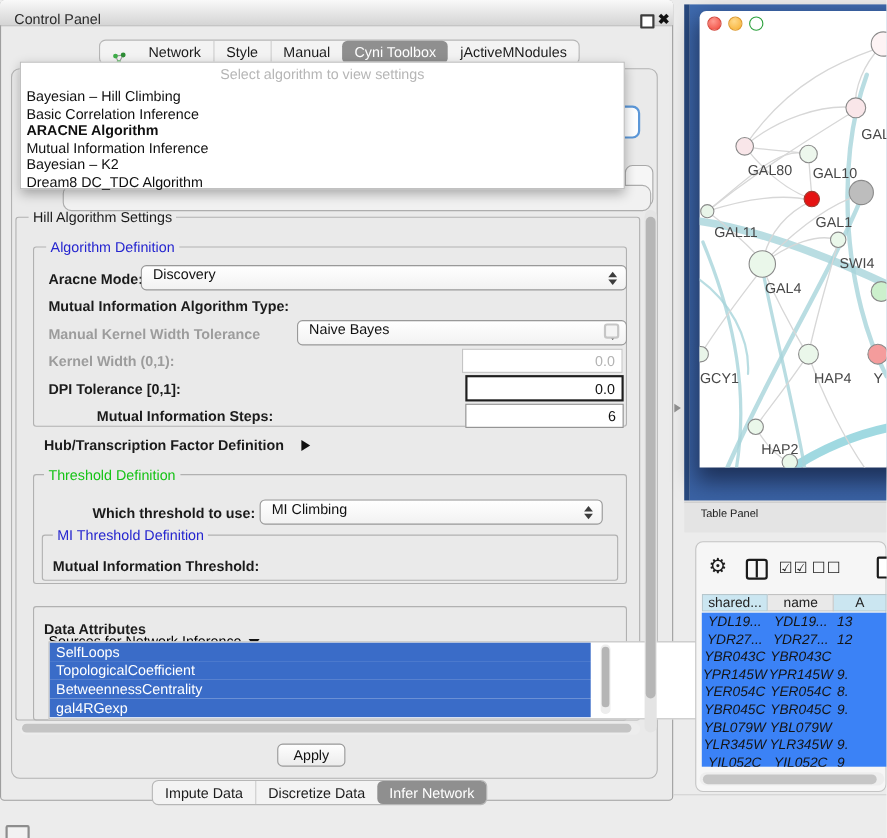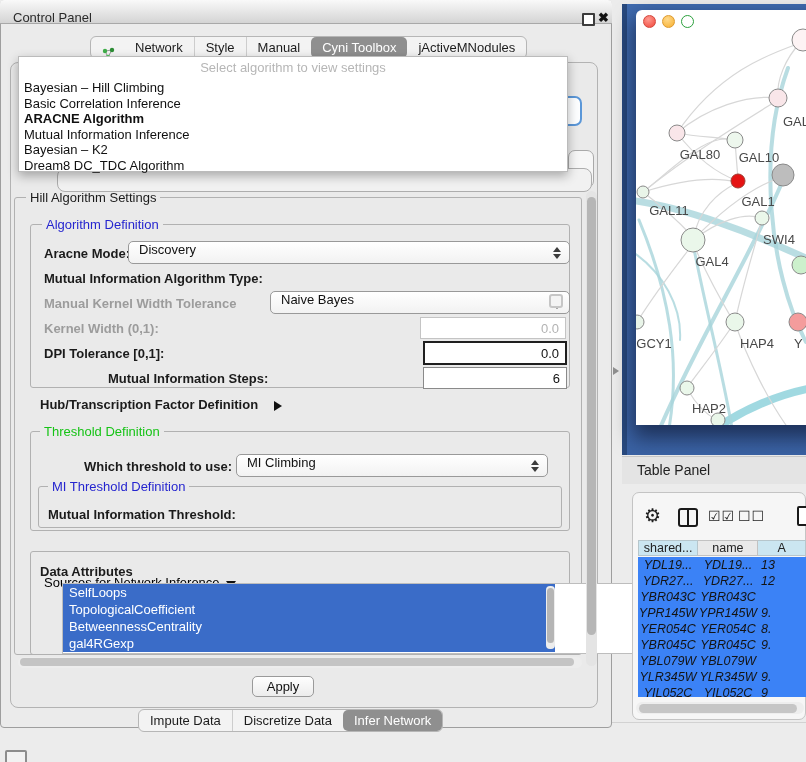--- a/index.html
+++ b/index.html
@@ -36,40 +36,40 @@
   .spin{position:absolute;right:8px;top:50%;width:8px;height:14px;margin-top:-7px;}
   .spin:before{content:"";position:absolute;left:0;top:1px;border-left:4px solid transparent;border-right:4px solid transparent;border-bottom:5px solid #3c3c3c;}
   .spin:after{content:"";position:absolute;left:0;bottom:1px;border-left:4px solid transparent;border-right:4px solid transparent;border-top:5px solid #3c3c3c;}
   .field{background:#fff;border:1px solid #8a8a8a;box-sizing:border-box;font-size:13px;color:#111;text-align:right;padding:0 6px;display:flex;align-items:center;justify-content:flex-end;}
   .field.strong{border:2px solid #1f1f1f;}
   .field.dis{border:1px solid #c4c4c4;color:#b3b3b3;}
   .checkbox{width:14px;height:14px;border:2px solid #c6c6c6;border-radius:3px;background:#f4f4f4;box-sizing:border-box;}
   .tri-right{width:0;height:0;border-left:8px solid #111;border-top:5px solid transparent;border-bottom:5px solid transparent;display:inline-block;}
   .tri-down{width:0;height:0;border-top:7px solid #111;border-left:5px solid transparent;border-right:5px solid transparent;display:inline-block;margin-left:6px;transform:translateY(1px);}
   
-  .attr-list{left:44px;top:583px;width:612px;height:71px;background:#fff;border:1px solid #bdbdbd;overflow:hidden;box-sizing:border-box;margin-left:18px;}
+  .attr-list{left:44px;top:583px;width:612px;height:71px;background:#fff;border:1px solid #bdbdbd;overflow:hidden;box-sizing:border-box;}
   .attr-item{height:17px;line-height:17px;font-size:13px;padding-left:6px;color:#fff;background:#3a6cc8;width:486px;}
   .attr-scroll{position:absolute;right:2px;top:3px;width:9px;height:63px;background:#ededed;border-radius:4px;}
   .attr-scroll .thumb{position:absolute;left:1px;top:2px;width:7px;height:55px;background:#b5b5b5;border-radius:4px;}
   .apply-btn{left:252px;top:676px;width:62px;height:21px;background:linear-gradient(#fefefe,#ececec);border:1px solid #9a9a9a;border-radius:5px;font-size:13px;color:#111;display:flex;align-items:center;justify-content:center;box-sizing:border-box;}
   
   .popup{left:18px;top:56px;width:550px;height:116px;background:#fff;border:1px solid #bbb;box-shadow:0 4px 10px rgba(0,0,0,.3);box-sizing:border-box;z-index:50;}
   .popup-prompt{position:absolute;left:0;top:3px;width:100%;text-align:center;font-size:13px;color:#b6b6b6;}
   .dd-items{position:absolute;left:0;top:23px;width:100%;}
   .dd-item{height:15.5px;line-height:15.5px;font-size:13px;padding-left:5px;color:#101010;white-space:nowrap;}
   .dd-item.em{font-weight:bold;}
   .frag{z-index:5;box-sizing:border-box;}
   
   .desktop{left:622px;top:4px;width:184px;height:451px;background:linear-gradient(#3f6bb0,#3a62a4);border-left:5px solid #28497e;box-sizing:border-box;}
   .net-window{left:636px;top:10px;width:198px;height:415px;background:#fff;border-radius:6px 6px 0 0;box-shadow:0 10px 20px 3px rgba(0,0,15,.5);}
   .light{width:13px;height:13px;border-radius:50%;box-sizing:border-box;}
   .splitter{left:613px;top:367px;width:0;height:0;border-top:4px solid transparent;border-bottom:4px solid transparent;border-left:6px solid #909090;}
   
   .tp-bar{left:622px;top:456px;width:184px;height:28px;background:#e4e4e4;border-top:1px solid #c6c6c6;box-sizing:border-box;}
-  .tp-title{left:637px;top:462px;font-size:14px;color:#222;}
+  .tp-title{left:637px;top:462px;font-size:10px;color:#222;}
   .tp-panel{left:632px;top:492px;width:174px;height:228px;background:#f6f6f6;border:1px solid #c4c4c4;border-radius:7px;box-sizing:border-box;}
   .gear{left:644px;top:505px;font-size:19px;color:#1d1d1d;line-height:22px;}
   .cols-icon{left:678px;top:508px;width:20px;height:19px;border:2px solid #1a1a1a;border-radius:3px;box-sizing:border-box;}
   .cols-icon:before{content:"";position:absolute;left:7px;top:0;width:2px;height:15px;background:#1a1a1a;}
   .check-icon{left:708px;top:508px;font-size:14px;color:#222;letter-spacing:1px;}
   .file-icon{left:797px;top:506px;width:15px;height:20px;border:2px solid #1a1a1a;border-radius:2px;box-sizing:border-box;background:#fff;}
   .thead{left:638px;top:540px;display:flex;height:16px;overflow:hidden;width:168px;}
   .th{box-sizing:border-box;border:1px solid #b6c6cc;border-left:none;font-size:12.5px;color:#222;display:flex;align-items:center;justify-content:center;}
   .th.c0{width:76px;background:#cbe6f1;border-left:1px solid #b6c6cc;}
   .th.c1{width:76px;background:#e9e9e9;border-color:#c2c2c2;}
@@ -151,21 +151,21 @@
 
   <div class="abs lbl dis" style="left:44px;top:296px;">Manual Kernel Width Tolerance</div>
   <div class="abs checkbox" style="left:549px;top:294px;"></div>
 
   <div class="abs lbl dis" style="left:44px;top:321px;">Kernel Width (0,1):</div>
   <div class="abs field dis" style="left:420px;top:317px;width:146px;height:22px;">0.0</div>
 
   <div class="abs lbl" style="left:44px;top:346px;">DPI Tolerance [0,1]:</div>
   <div class="abs field strong" style="left:423px;top:341px;width:144px;height:24px;">0.0</div>
 
-  <div class="abs lbl" style="left:60px;top:371px;padding-left:48px;">Mutual Information Steps:</div>
+  <div class="abs lbl" style="left:40px;top:371px;padding-left:48px;">Mutual Information Steps:</div>
   <div class="abs field" style="left:423px;top:367px;width:144px;height:22px;">6</div>
 
   <div class="abs lbl" style="left:40px;top:397px;">Hub/Transcription Factor Definition</div>
   <div class="abs" style="left:274px;top:397px;"><span class="tri-right"></span></div>
 
   <div class="abs group" style="left:30px;top:431px;width:540px;height:100px;"></div>
   <div class="chip green" style="left:40px;top:424px;">Threshold Definition</div>
 
   <div class="abs lbl" style="left:84px;top:459px;">Which threshold to use:</div>
   <div class="abs combo" style="left:236px;top:454px;width:312px;height:23px;">

